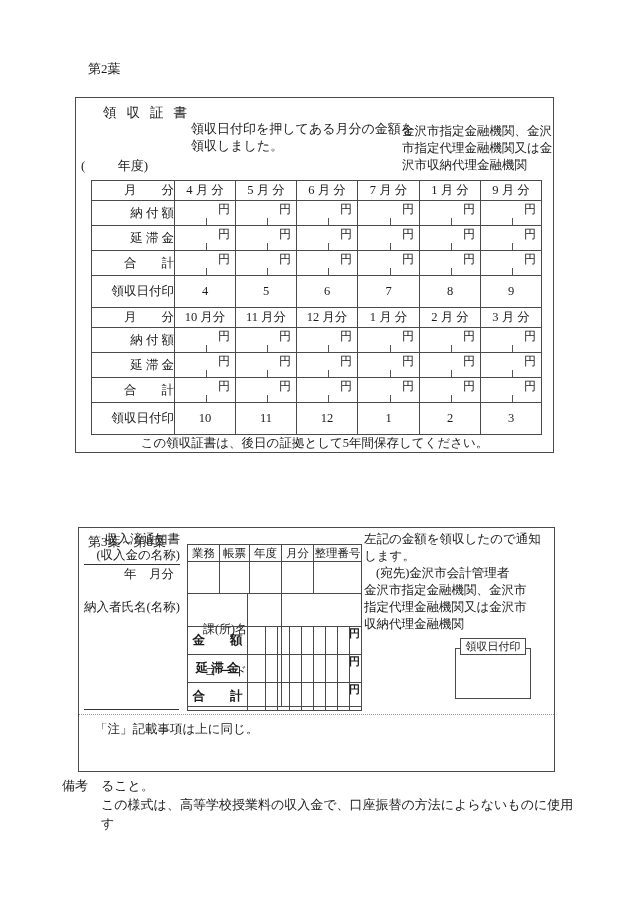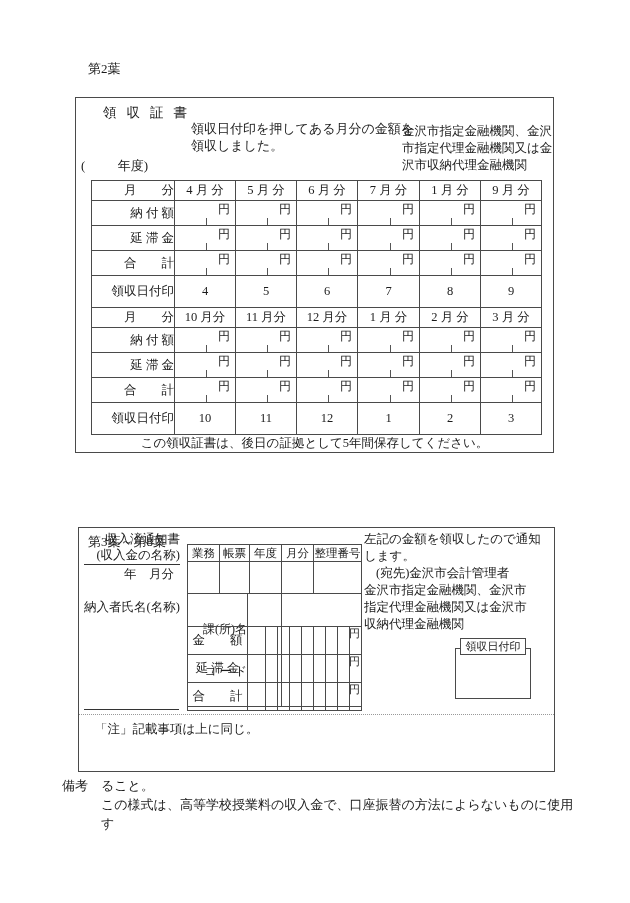--- a/index.html
+++ b/index.html
@@ -29,21 +29,21 @@
   .box2{left:78px;top:527px;width:475px;height:243px;border:1px solid #4a4a4a;}
   .b2-title1{left:5px;top:3px;width:96px;text-align:right;font-size:12.5px;}
   .b2-title2{left:5px;top:19px;width:96px;text-align:right;font-size:12.5px;border-bottom:1px solid #333;padding-bottom:0;}
   .b2-ym{left:5px;top:38px;width:90px;text-align:right;font-size:12.5px;white-space:pre;}
   .b2-payer{left:5px;top:71px;font-size:12.5px;}
   .t2{border-collapse:collapse;table-layout:fixed;}
   .t2 td{border:1px solid #4a4a4a;padding:0;font-size:11.5px;text-align:center;vertical-align:middle;position:relative;overflow:hidden;}
   .t2a{left:108px;top:16px;}
   .t2b{left:108px;top:65px;}
   .t2b td{text-align:right;font-size:12px;line-height:14px;padding-left:3px;white-space:pre;}
-  .t2c{left:108px;top:98px;}
+  .t2c{left:108px;top:98px;font-weight:bold;}
   .t2c td{font-size:12.5px;}
   .t2c td.lab{white-space:pre;text-align:center;}
   .t2c td.d{border-left:1px dashed #8a8a8a;}
   .t2c td.s{border-left:1px solid #4a4a4a;}
   .t2c .yen2{position:absolute;top:1px;right:1px;font-size:11px;line-height:11px;}
   .b2-right{left:285px;top:3px;width:188px;font-size:12.5px;line-height:17px;}
   .b2-right .ind{padding-left:12px;}
   .b2-right .inst{width:172px;}
   .stampbox{left:376px;top:120px;width:74px;height:49px;border:1px solid #4a4a4a;}
   .stamptitle{left:381px;top:110px;width:64px;height:15px;border:1px solid #4a4a4a;background:#fff;text-align:center;font-size:11px;line-height:15px;}

